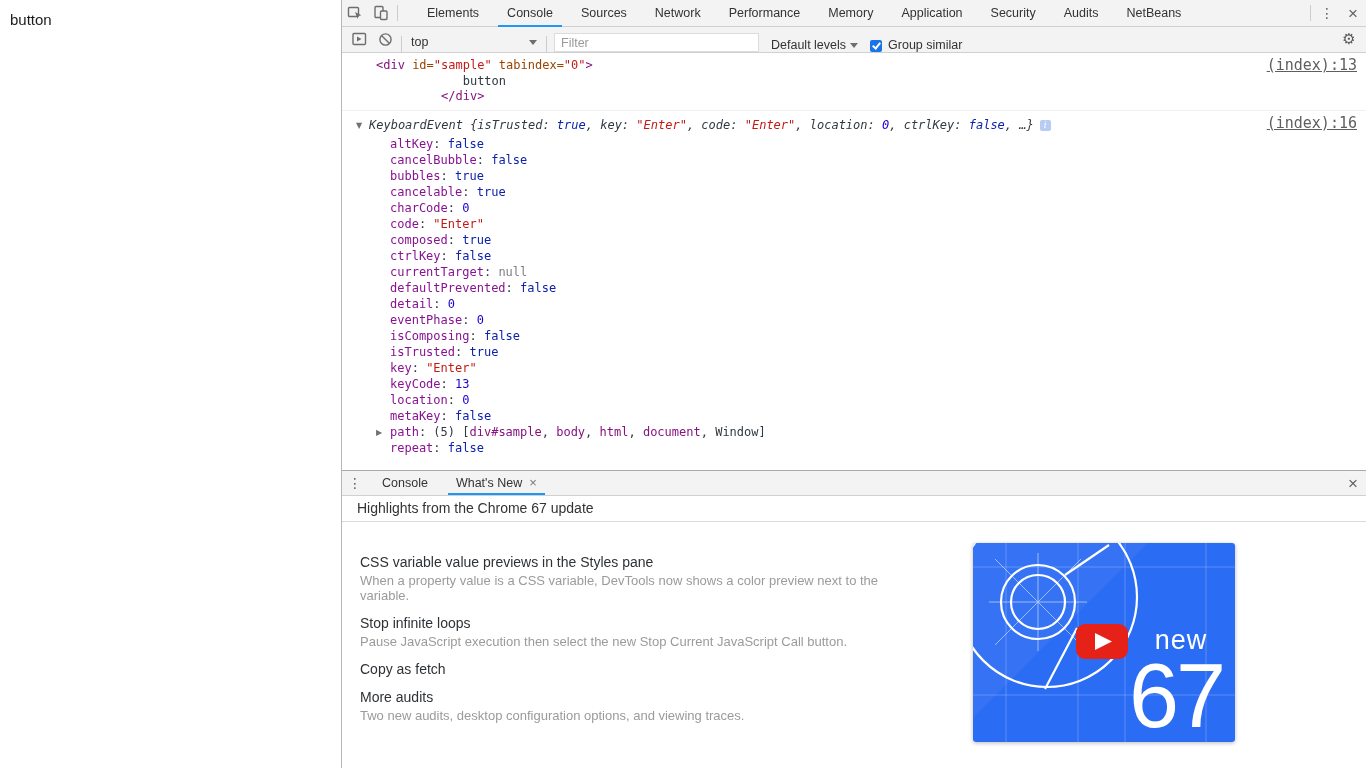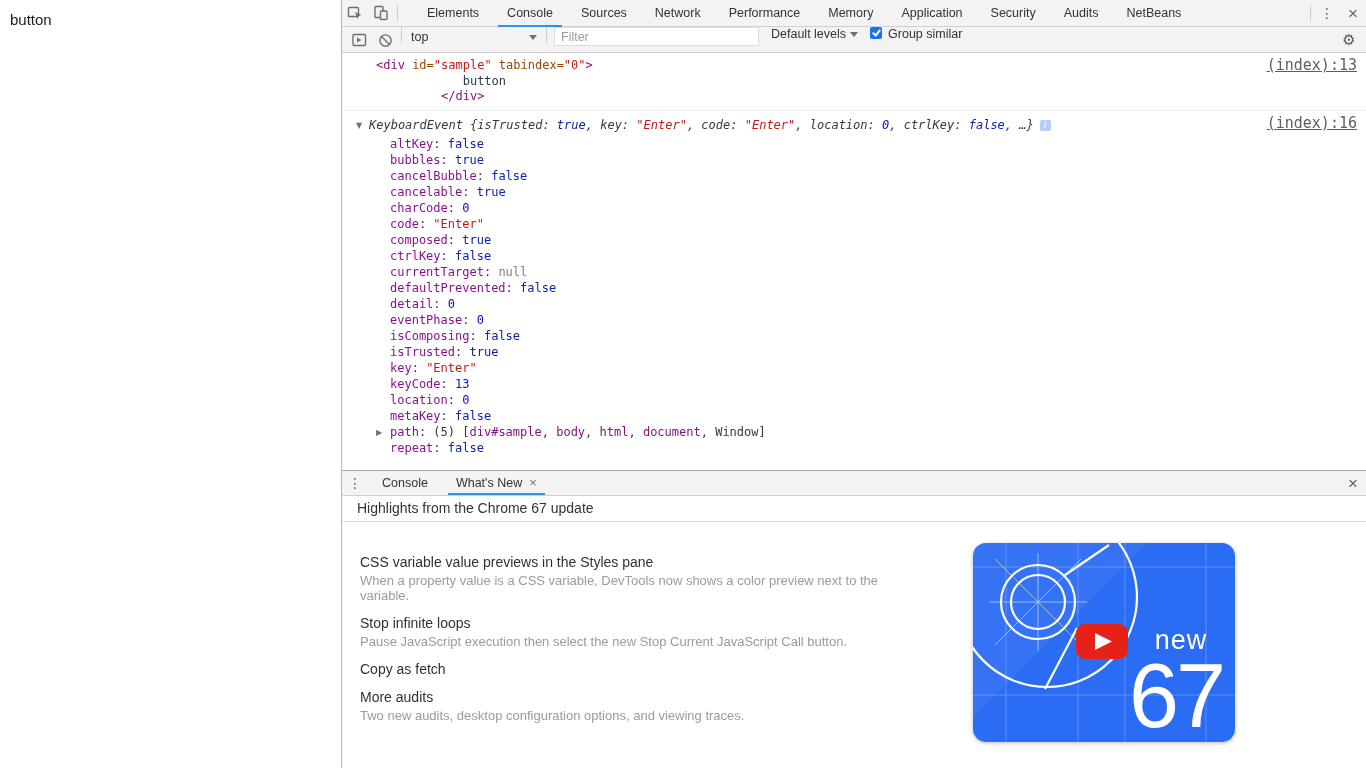--- a/index.html
+++ b/index.html
@@ -20,21 +20,21 @@
   .tb-btn { width:26px; height:26px; display:flex; align-items:center; justify-content:center; cursor:pointer; }
   .vsep { width:1px; height:16px; background:#ccc; margin:0 3px; }
   .tabs { display:flex; height:27px; margin-left:12px; }
   .tab { position:relative; padding:0 9px; margin:0 5px; line-height:26px; white-space:nowrap; cursor:pointer; }
   .tab.active::after { content:""; position:absolute; left:0; right:0; bottom:0; height:2px; background:#2196f3; }
   .spacer { flex:1; }
   .kebab { font-family:"DejaVu Sans", sans-serif; font-size:14px; color:#5f6368; letter-spacing:0; }
   .close-x { font-size:17px; color:#5f6368; line-height:1; }
 
   .console-toolbar { height:26px; flex:0 0 26px; background:#f3f3f3; border-bottom:1px solid #d0d0d0;
-                     display:flex; align-items:flex-start; font-size:12.5px; color:#333; padding:0 4px; }
+                     display:flex; align-items:flex-end; font-size:12.5px; color:#333; padding:0 4px; }
   .ctx-select { display:flex; align-items:center; width:138px; padding:0 6px; height:20px; cursor:pointer; }
   .ctx-select .lbl { flex:1; }
   .dd-arrow { width:0; height:0; border-left:4px solid transparent; border-right:4px solid transparent; border-top:5px solid #6e6e6e; margin-left:4px; }
   .filter-input { width:205px; height:19px; border:1px solid #dcdcdc; background:#fff; font-size:12.5px;
                   padding:0 6px; margin:0 4px; font-family:"Liberation Sans", sans-serif; color:#333; outline:none; }
   .filter-input::placeholder { color:#9a9a9a; }
   .levels { display:flex; align-items:center; padding:0 8px; cursor:pointer; }
   .chkbox { width:12px; height:12px; background:#1a73e8; border-radius:2px; position:relative; margin:0 6px 0 4px; cursor:pointer; }
   .chkbox::after { content:""; position:absolute; left:3.5px; top:1px; width:3px; height:6px;
                    border:solid #fff; border-width:0 2px 2px 0; transform:rotate(40deg); }
@@ -75,21 +75,21 @@
                    display:flex; align-items:center; font-size:12.5px; color:#333; }
   .dtab { position:relative; height:24px; line-height:24px; padding:0 8px; margin:0 6px; white-space:nowrap; cursor:pointer; }
   .dtab.active::after { content:""; position:absolute; left:0; right:0; bottom:0; height:2px; background:#2196f3; }
   .dtab .tab-x { color:#777; margin-left:7px; font-size:13px; }
   .wn-header { height:26px; flex:0 0 26px; line-height:25px; background:#fff; border-bottom:1px solid #dadada;
                padding-left:15px; font-size:14px; color:#333; }
   .wn-body { position:relative; flex:1; background:#fff; padding:20px 0 0 18px; overflow:hidden; }
   .wn-section { width:530px; margin-bottom:12px; }
   .wn-title { font-size:14px; color:#2e3236; line-height:16px; }
   .wn-desc { font-size:13px; color:#9b9b9b; line-height:15px; margin-top:3px; }
-  .wn-image { position:absolute; top:21px; right:131px; width:262px; height:199px; border-radius:13px;
+  .wn-image { position:absolute; top:21px; right:131px; width:262px; height:199px; border-radius:3px;
               overflow:hidden; box-shadow:0 1px 4px rgba(0,0,0,.28); cursor:pointer; }
 
   .gear-glyph { font-family:"DejaVu Sans", sans-serif; font-size:15px; color:#5a5a5a; }
 </style>
 </head>
 <body>
 
 <div class="screen">
 
   <div class="webpage">
@@ -170,22 +170,22 @@
             <div class="line"><span class="c-plain">         </span><span class="c-tag">&lt;/div&gt;</span></div>
           </div>
         <span class="src-link">(index):13</span>
       </div>
       <div class="msg msg2">
         <span class="tri tri-open">▼</span>
         <div class="preview-line"><span><span class="c-plain">KeyboardEvent {isTrusted: </span><span class="c-bool">true</span><span class="c-plain">, key: </span><span class="c-str">"Enter"</span><span class="c-plain">, code: </span><span class="c-str">"Enter"</span><span class="c-plain">, location: </span><span class="c-num">0</span><span class="c-plain">, ctrlKey: </span><span class="c-bool">false</span><span class="c-plain">, …}</span></span><span class="ev-badge">i</span></div>
         <span class="src-link">(index):16</span>
         <div class="props">
             <div class="prop"><span class="c-key">altKey</span><span class="c-plain">: </span><span class="c-bool">false</span></div>
+            <div class="prop"><span class="c-key">cancelBubble</span><span class="c-plain">: </span><span class="c-bool">false</span></div>
             <div class="prop"><span class="c-key">bubbles</span><span class="c-plain">: </span><span class="c-bool">true</span></div>
-            <div class="prop"><span class="c-key">cancelBubble</span><span class="c-plain">: </span><span class="c-bool">false</span></div>
             <div class="prop"><span class="c-key">cancelable</span><span class="c-plain">: </span><span class="c-bool">true</span></div>
             <div class="prop"><span class="c-key">charCode</span><span class="c-plain">: </span><span class="c-num">0</span></div>
             <div class="prop"><span class="c-key">code</span><span class="c-plain">: </span><span class="c-str">"Enter"</span></div>
             <div class="prop"><span class="c-key">composed</span><span class="c-plain">: </span><span class="c-bool">true</span></div>
             <div class="prop"><span class="c-key">ctrlKey</span><span class="c-plain">: </span><span class="c-bool">false</span></div>
             <div class="prop"><span class="c-key">currentTarget</span><span class="c-plain">: </span><span class="c-null">null</span></div>
             <div class="prop"><span class="c-key">defaultPrevented</span><span class="c-plain">: </span><span class="c-bool">false</span></div>
             <div class="prop"><span class="c-key">detail</span><span class="c-plain">: </span><span class="c-num">0</span></div>
             <div class="prop"><span class="c-key">eventPhase</span><span class="c-plain">: </span><span class="c-num">0</span></div>
             <div class="prop"><span class="c-key">isComposing</span><span class="c-plain">: </span><span class="c-bool">false</span></div>

